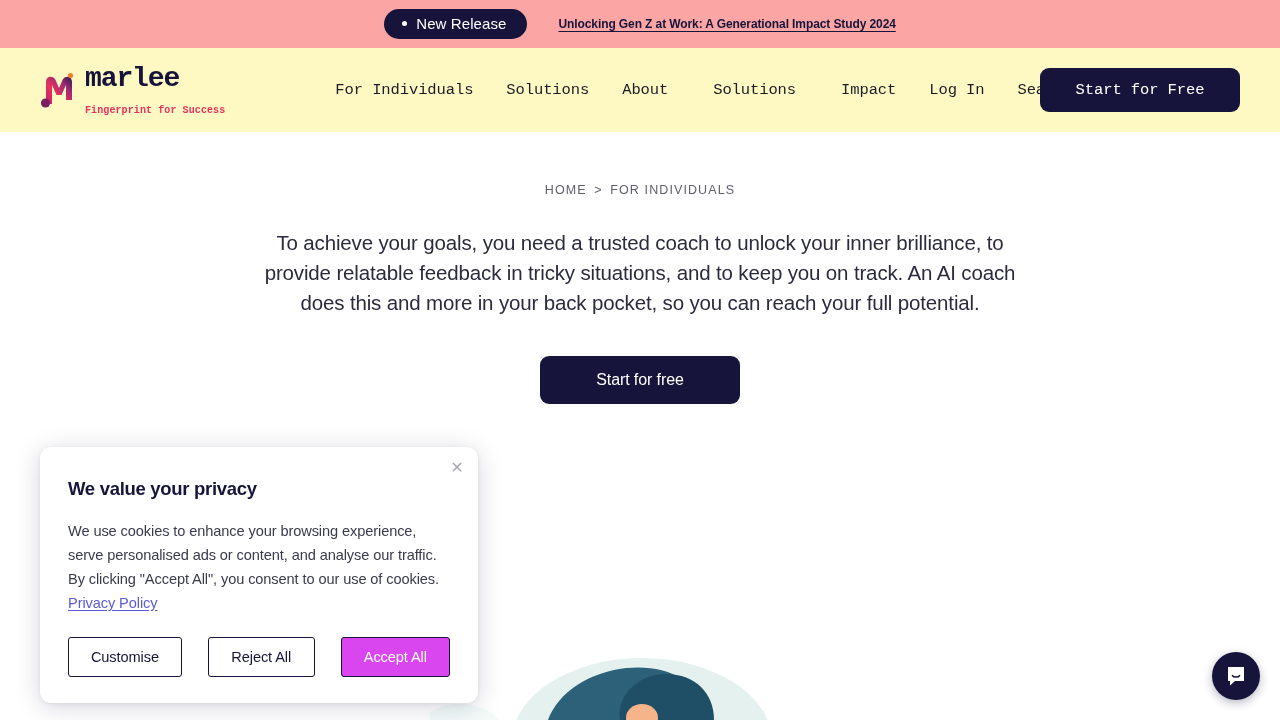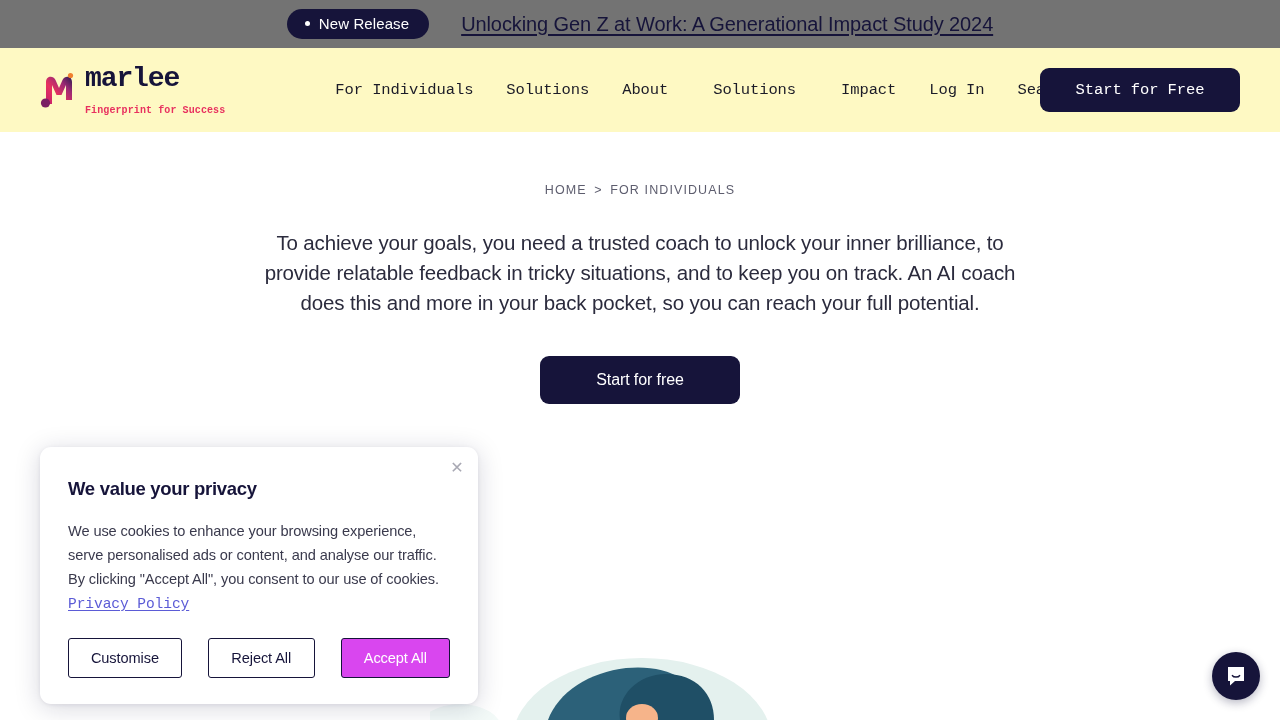--- a/index.html
+++ b/index.html
@@ -14,21 +14,21 @@
   body {
     font-family: "Liberation Sans", sans-serif;
     background: #ffffff;
     color: #16143a;
     position: relative;
   }
 
   
   .announce-bar {
     height: 48px;
-    background: #737373;
+    background: #fca5a5;
     display: flex;
     align-items: center;
     justify-content: center;
     gap: 18px;
   }
   .announce-pill {
     display: inline-flex;
     align-items: center;
     gap: 9px;
     background: #16143a;
@@ -44,22 +44,22 @@
   .announce-dot {
     width: 5px;
     height: 5px;
     border-radius: 50%;
     background: #ffffff;
     display: block;
     flex: 0 0 auto;
   }
   .announce-link {
     color: #16143a;
-    font-size: 20px;
-    font-weight: 400;
+    font-size: 12px;
+    font-weight: 700;
     text-decoration: underline;
     text-underline-offset: 3px;
     letter-spacing: -.1px;
     cursor: pointer;
     white-space: nowrap;
     margin-left: 14px;
   }
 
   
   .site-header {
@@ -228,21 +228,20 @@
     font-size: 14.6px;
     line-height: 24px;
     color: #3a3a4d;
     letter-spacing: -.1px;
   }
   .cookie-link {
     color: #5b5bd6;
     text-decoration: underline;
     text-underline-offset: 2px;
     cursor: pointer;
-    font-family: Liberation Mono, monospace;
   }
   .cookie-actions {
     margin-top: 22px;
     display: flex;
     gap: 26px;
   }
   .cookie-btn {
     height: 40px;
     border-radius: 3px;
     font-family: inherit;

